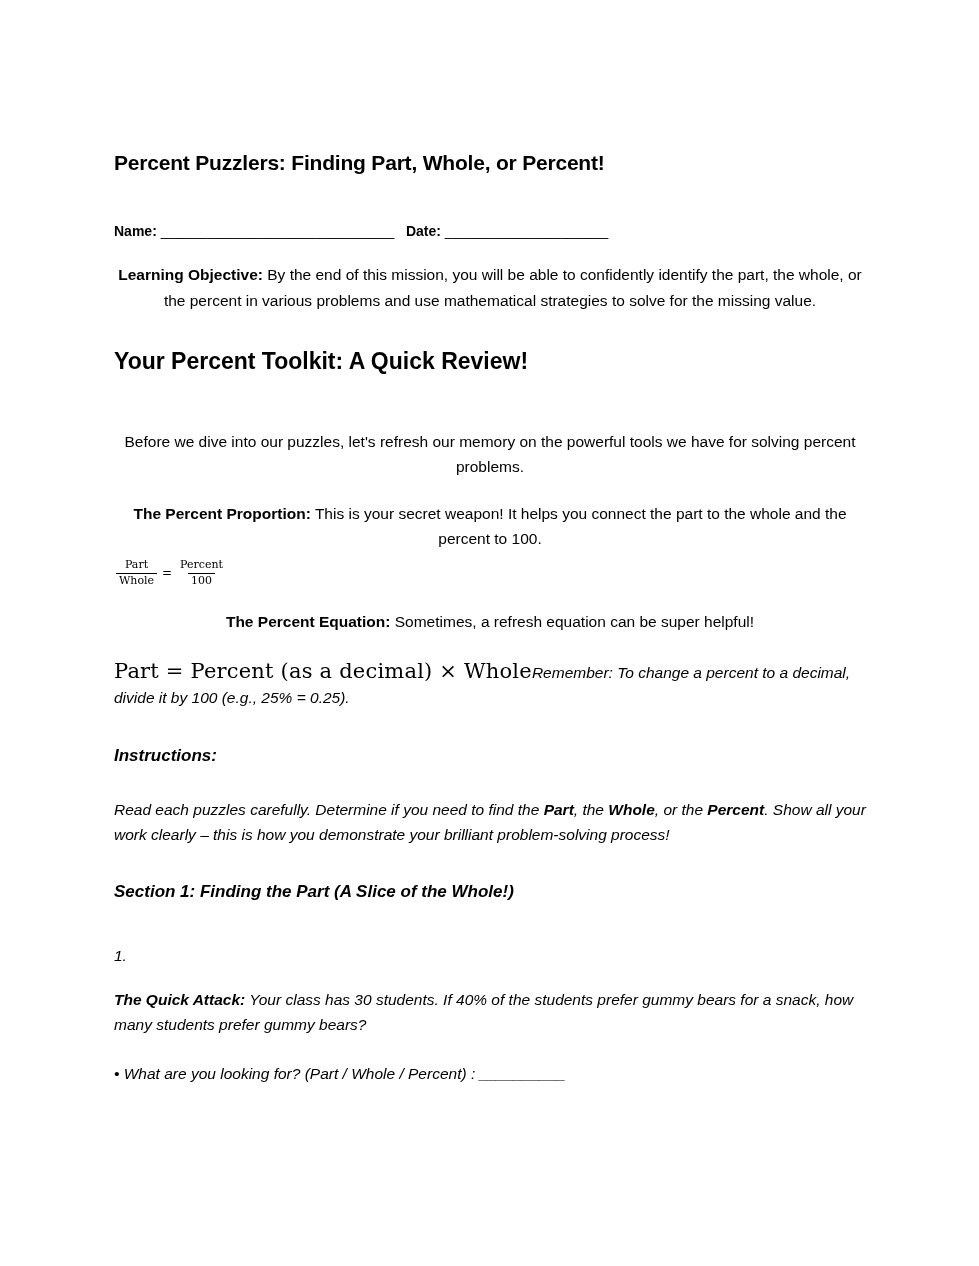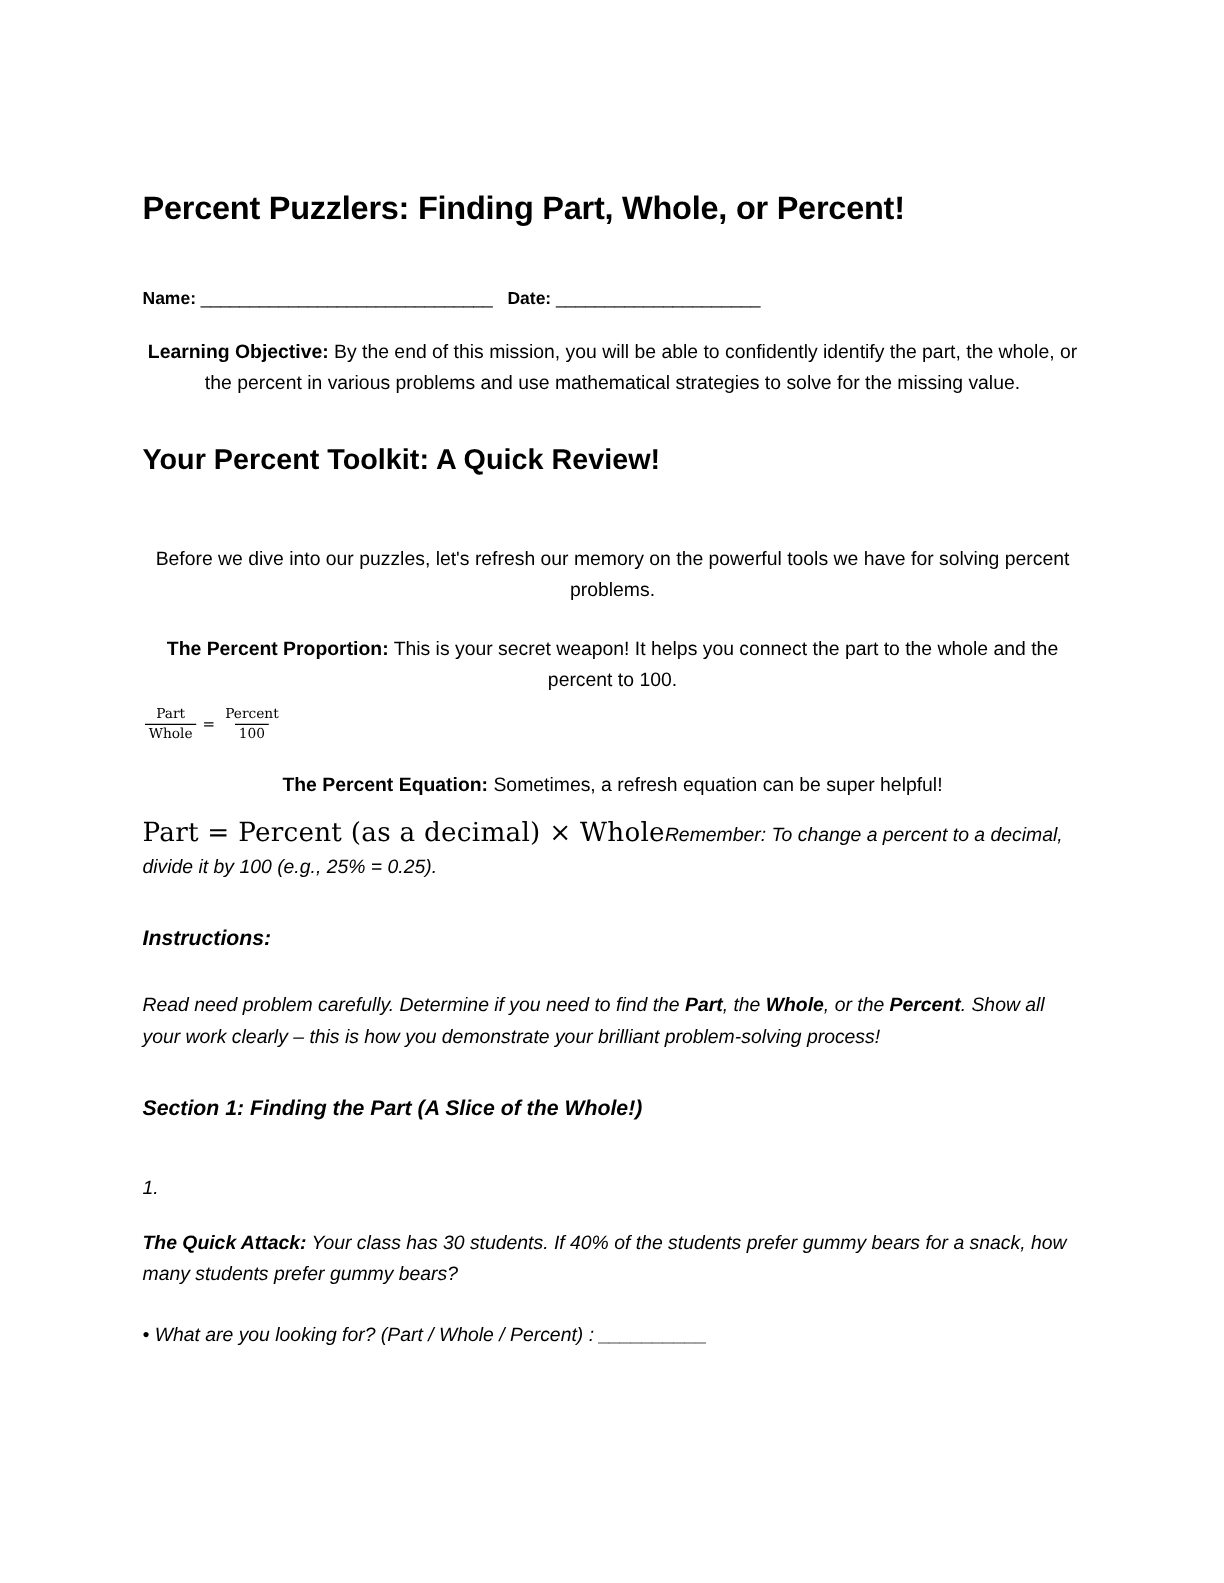--- a/index.html
+++ b/index.html
@@ -23,21 +23,21 @@
     background: #ffffff;
   }
   .content {
     position: absolute;
     left: 114px;
     top: 150px;
     width: 752px;
   }
 
   h1.doc-title {
-    font-size: 26px;
+    font-size: 21px;
     font-weight: bold;
     margin: 0 0 0 0;
     line-height: 1.25;
     letter-spacing: -0.2px;
   }
 
   .name-date-row {
     margin-top: 46px;
     font-size: 14px;
     line-height: 1.3;
@@ -102,21 +102,21 @@
   .math-equation {
     font-family: "DejaVu Serif", serif;
     font-size: 21px;
     display: inline;
     vertical-align: baseline;
     line-height: 1.1;
     letter-spacing: 0.2px;
   }
 
   .equation-row {
-    margin-top: 14px;
+    margin-top: 26px;
     font-size: 15.5px;
     line-height: 1.62;
   }
   .equation-note {
     font-style: italic;
   }
 
   .italic-block {
     font-size: 15.5px;
     font-style: italic;
@@ -195,21 +195,21 @@
       <span>Sometimes, a refresh equation can be super helpful!</span>
     </div>
 
     <div class="equation-row">
       <span class="math-equation">Part = Percent (as a decimal) × Whole</span><span class="equation-note">Remember: To change a percent to a decimal, divide it by 100 (e.g., 25% = 0.25).</span>
     </div>
 
     <h2 class="section-head-italic">Instructions:</h2>
 
     <div class="italic-block">
-      <span>Read need problem carefully. Determine if you need to find the </span><b>Part</b><span>, the </span><b>Whole</b><span>, or the </span><b>Percent</b><span>. Show all your work clearly – this is how you demonstrate your brilliant problem-solving process!</span>
+      <span>Read each puzzles carefully. Determine if you need to find the </span><b>Part</b><span>, the </span><b>Whole</b><span>, or the </span><b>Percent</b><span>. Show all your work clearly – this is how you demonstrate your brilliant problem-solving process!</span>
     </div>
 
     <h2 class="section-head-italic">Section 1: Finding the Part (A Slice of the Whole!)</h2>
 
     <div class="problem-number">1.</div>
 
     <div class="problem-text">
       <b>The Quick Attack:</b>
       <span>Your class has 30 students. If 40% of the students prefer gummy bears for a snack, how many students prefer gummy bears?</span>
     </div>

